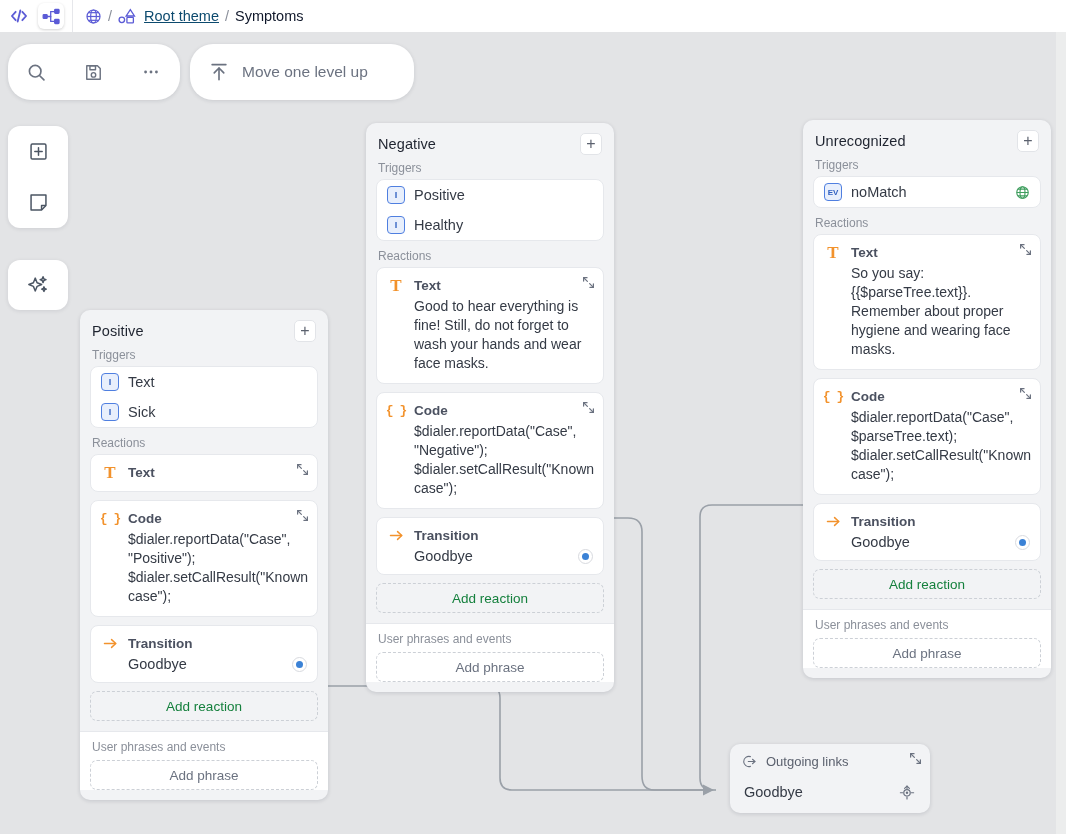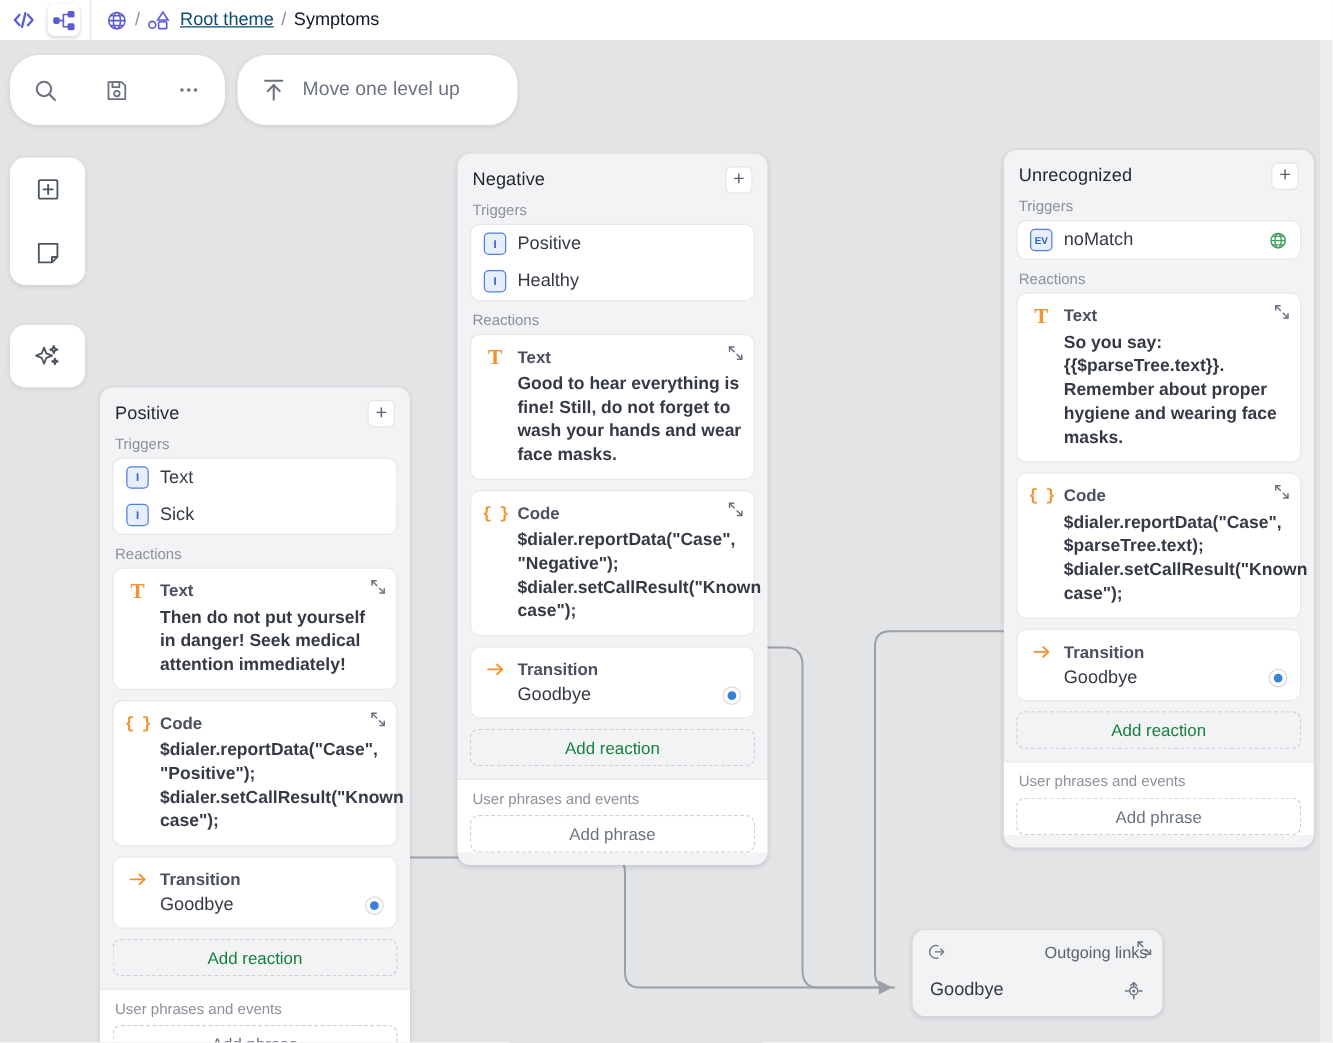--- a/index.html
+++ b/index.html
@@ -95,40 +95,40 @@
   .globe-green { margin-left:auto; color:#3f9e5e; display:flex; }
 
   .reaction { position: relative; background:#fff; border:1px solid #e6e8ec; border-radius: 8px;
               margin: 0 10px 8px 10px; padding: 8px 10px 10px 10px; }
   .reaction-head { display:flex; align-items:center; gap:9px; }
   .r-type { font-size: 13.5px; font-weight: bold; color:#4b5160; }
   .r-icon { width:18px; height:18px; display:flex; align-items:center; justify-content:center; flex:none; color:#f2922c;}
   .r-icon.tglyph { font-family:"Liberation Serif", serif; font-weight:bold; font-size:17px; line-height:1; color:#f2922c;}
   .r-icon.code { font-family:"Liberation Mono", monospace; font-size:13px; font-weight:bold; color:#f2922c; letter-spacing:-1px;}
   .collapse-ic { position:absolute; right:8px; top:8px; color:#6b7280; }
-  .r-body { font-size: 14px; color:#343a45; line-height: 19px; margin-top: 3px; padding-left: 27px; font-weight: bold; }
+  .r-body { font-size: 14px; color:#343a45; line-height: 19px; margin-top: 3px; padding-left: 27px; }
   .r-trans { display:flex; align-items:center; justify-content:space-between; margin-top: 4px; padding-left: 27px; }
   .r-trans-name { font-size: 14.5px; color:#343a45; }
   .conn-dot { width: 15px; height: 15px; border-radius: 50%; background:#fff;
               border: 1px solid #d8dadf; display:flex; align-items:center; justify-content:center; flex:none;}
   .conn-dot i { width: 7px; height: 7px; border-radius: 50%; background:#3b82d6; display:block;}
 
   .dashed-btn { margin: 0 10px 10px 10px; border: 1px dashed #ccd0d6; border-radius: 7px;
                 height: 30px; display:flex; align-items:center; justify-content:center;
                 font-size: 13.5px; color:#15803d; }
   .card-foot { background:#fff; border-top: 1px solid #e6e8ec; padding-top: 8px; }
   .card-foot .section-label { padding: 0 12px 6px 12px; }
   .card-foot .dashed-btn { color:#6b7280; }
 
   
   #outgoing {
     position: absolute; background:#f2f3f5; border-radius: 10px;
     box-shadow: 0 1px 4px rgba(16,24,40,.14);
   }
-  .ol-head { display:flex; align-items:center; gap:9px; padding: 10px 12px 8px 12px; position:relative;justify-content:space-between; }
+  .ol-head { display:flex; align-items:center; gap:9px; padding: 10px 12px 8px 12px; position:relative; }
   .ol-title { font-size: 13px; color:#5b616e; }
   .ol-row { display:flex; align-items:center; justify-content:space-between;
             padding: 6px 14px 12px 14px; }
   .ol-name { font-size: 14.5px; color:#343a45; }
   svg { display:block; }
 </style>
 </head>
 <body>
 
 <div id="app">
@@ -289,21 +289,20 @@
           <span class="r-type">Text</span>
         </div>
         <span class="collapse-ic">
           <svg width="13" height="13" viewBox="0 0 16 16" fill="none" stroke="#6b7280" stroke-width="1.5" stroke-linecap="round" stroke-linejoin="round">
             <polyline points="2,6.2 2,2 6.2,2"></polyline>
               <line x1="2" y1="2" x2="6.6" y2="6.6"></line>
             <polyline points="14,9.8 14,14 9.8,14"></polyline>
               <line x1="14" y1="14" x2="9.4" y2="9.4"></line>
           </svg>
         </span>
-        <div class="r-body">Then do not put yourself in danger! Seek medical attention immediately!</div>
       </div>
 
       <div class="reaction">
         <div class="reaction-head">
           <span class="r-icon code">{&nbsp;}</span>
           <span class="r-type">Code</span>
         </div>
         <span class="collapse-ic">
           <svg width="13" height="13" viewBox="0 0 16 16" fill="none" stroke="#6b7280" stroke-width="1.5" stroke-linecap="round" stroke-linejoin="round">
             <polyline points="2,6.2 2,2 6.2,2"></polyline>

